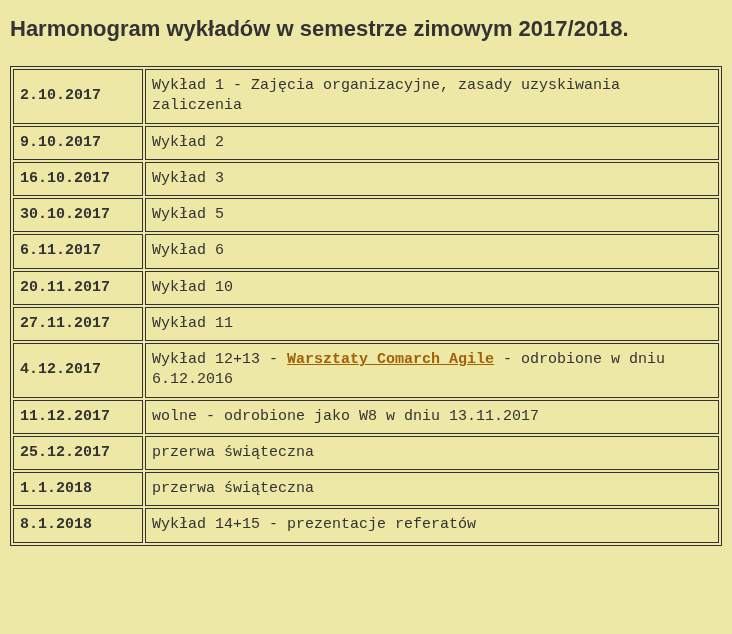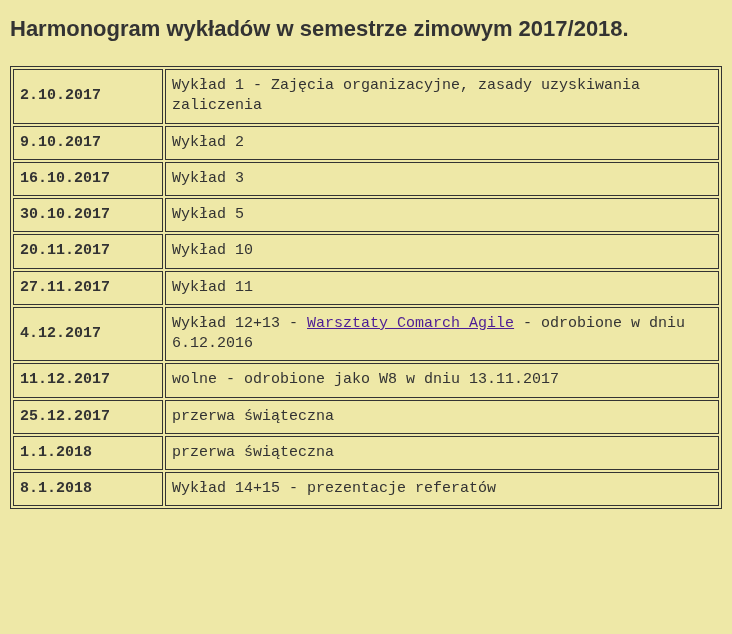--- a/index.html
+++ b/index.html
@@ -26,27 +26,28 @@
     }
     td {
       border: 1px solid #333;
       padding: 6px 6px;
       vertical-align: middle;
       font-family: "Courier New", Courier, monospace;
       font-size: 15px;
       line-height: 1.35;
     }
     td.date {
-      width: 150px;
+      width: 130px;
       font-weight: bold;
       white-space: nowrap;
     }
     a {
-      color: #4c1d95;
+      color: #a16207;
       text-decoration: underline;
+      font-weight: bold;
     }
   </style>
 </head>
 <body>
 
 <h2>Harmonogram wykładów w semestrze zimowym 2017/2018.</h2>
 
 <table>
   <tbody id="schedule-body">
       <tr>
@@ -57,20 +58,24 @@
         <td class="date">9.10.2017</td>
         <td><span>Wykład 2</span></td>
       </tr>
       <tr>
         <td class="date">16.10.2017</td>
         <td><span>Wykład 3</span></td>
       </tr>
       <tr>
         <td class="date">30.10.2017</td>
         <td><span>Wykład 5</span></td>
+      </tr>
+      <tr>
+        <td class="date">6.11.2017</td>
+        <td><span>Wykład 6</span></td>
       </tr>
       <tr>
         <td class="date">20.11.2017</td>
         <td><span>Wykład 10</span></td>
       </tr>
       <tr>
         <td class="date">27.11.2017</td>
         <td><span>Wykład 11</span></td>
       </tr>
       <tr>

